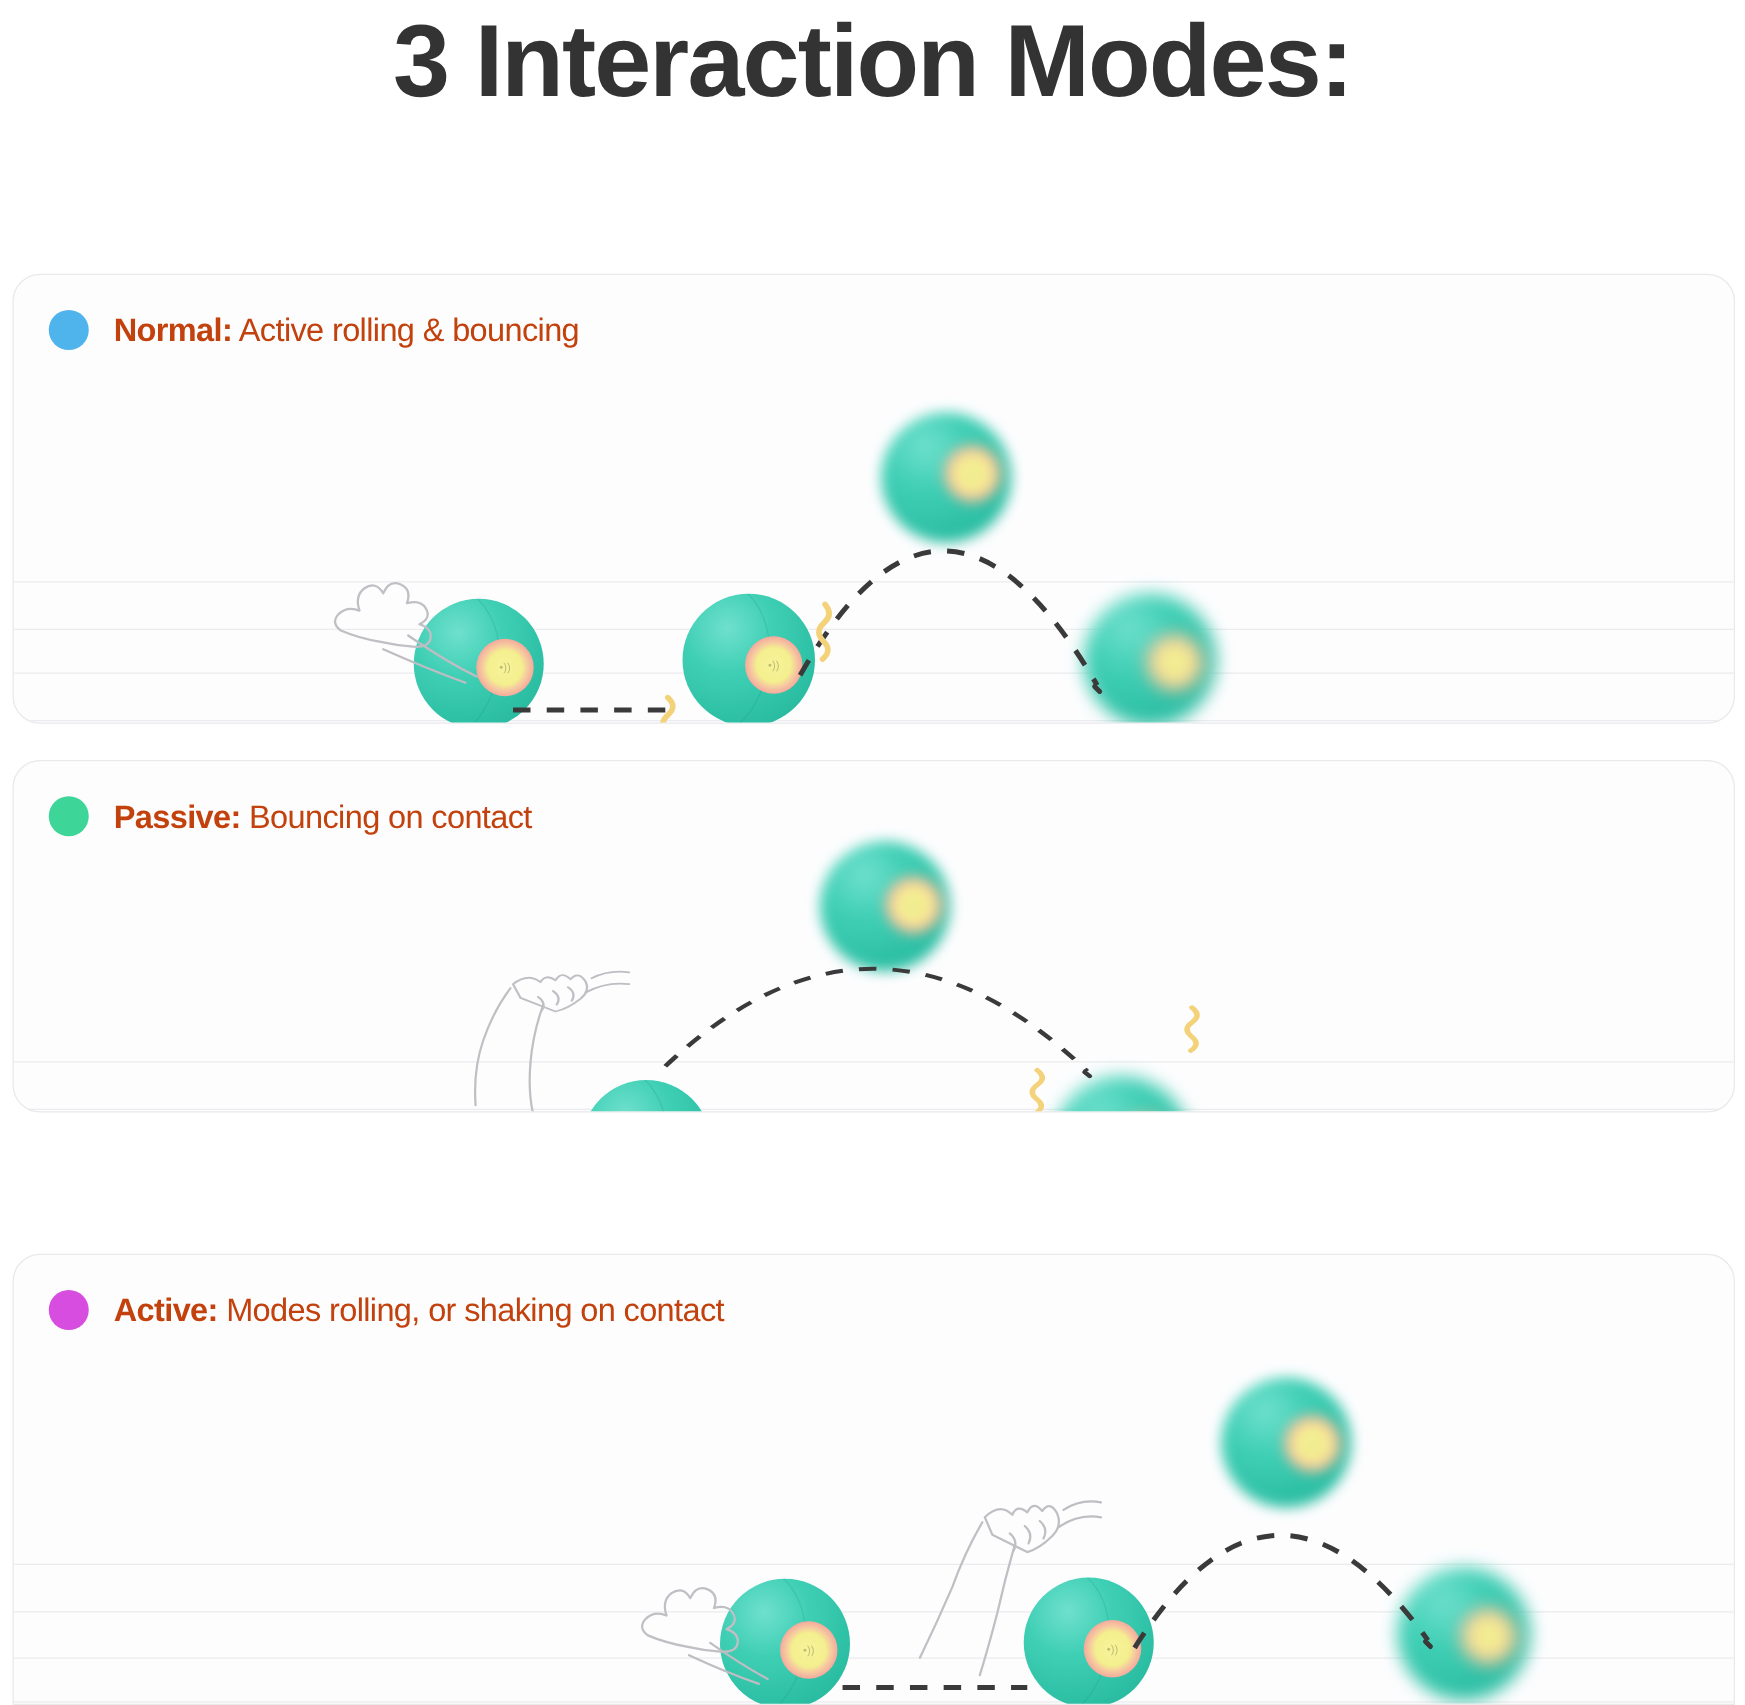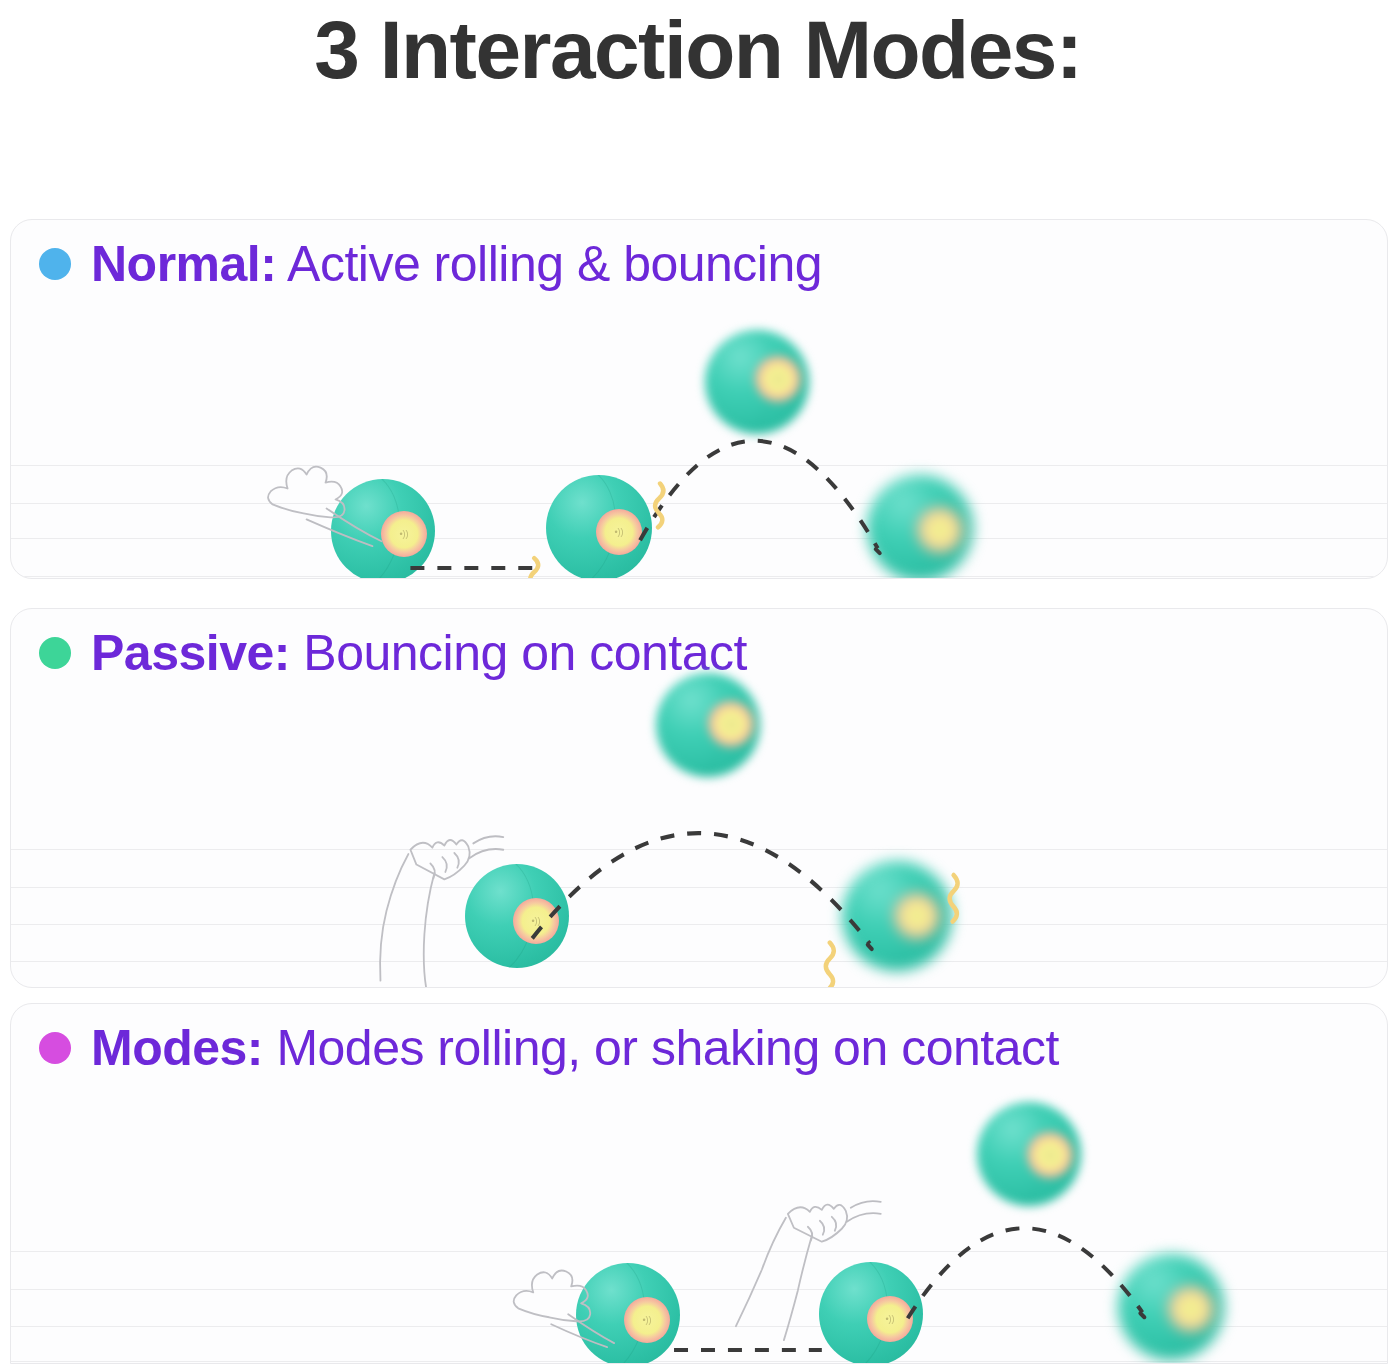--- a/index.html
+++ b/index.html
@@ -37,21 +37,21 @@
   .panel {
     position: absolute;
     left: 10px;
     width: 1378px;
     background: #fdfdfe;
     border: 1.5px solid #e9e9ec;
     border-radius: 22px;
     overflow: hidden;
   }
   .panel.p1 { top: 219px;  height: 360px; }
-  .panel.p2 { top: 608px;  height: 380px; }
+  .panel.p2 { top: 608px;  height: 282px; }
   .panel.p3 { top: 1003px; height: 361px; border-bottom-left-radius: 0; border-bottom-right-radius: 0; }
 
   
   .rule {
     position: absolute;
     left: 0;
     width: 100%;
     height: 1px;
     background: #ececee;
   }
@@ -67,23 +67,23 @@
     white-space: nowrap;
   }
   .dot {
     width: 32px;
     height: 32px;
     border-radius: 50%;
     flex: 0 0 auto;
     display: block;
   }
   .head-text {
-    font-size: 50px;
+    font-size: 26px;
     line-height: 44px;
-    color: #6d28d9;
+    color: #c2410c;
     letter-spacing: -0.5px;
   }
   .head-text .mode {
     font-weight: 700;
   }
   .head-text .desc {
     font-weight: 400;
   }
 
   
@@ -311,21 +311,21 @@
 
   <div class="panel p3">
     <div class="rule" style="top:247px"></div>
     <div class="rule" style="top:285px"></div>
     <div class="rule" style="top:322px"></div>
     <div class="rule" style="top:357px"></div>
 
     <div class="panel-head">
       <span class="dot" style="background:#D64DE0"></span>
       <span class="head-text">
-        <span class="mode">Modes:</span><span class="desc"> Modes rolling, or shaking on contact</span>
+        <span class="mode">Active:</span><span class="desc"> Modes rolling, or shaking on contact</span>
       </span>
     </div>
 
     <div class="ball" style="left:565px; top:259px; width:104px; height:104px;">
       <span class="seam"></span>
       <span class="core" style="left:48px; top:34px; width:46px; height:46px;">
         <span class="glyph">•))</span>
       </span>
     </div>
 

